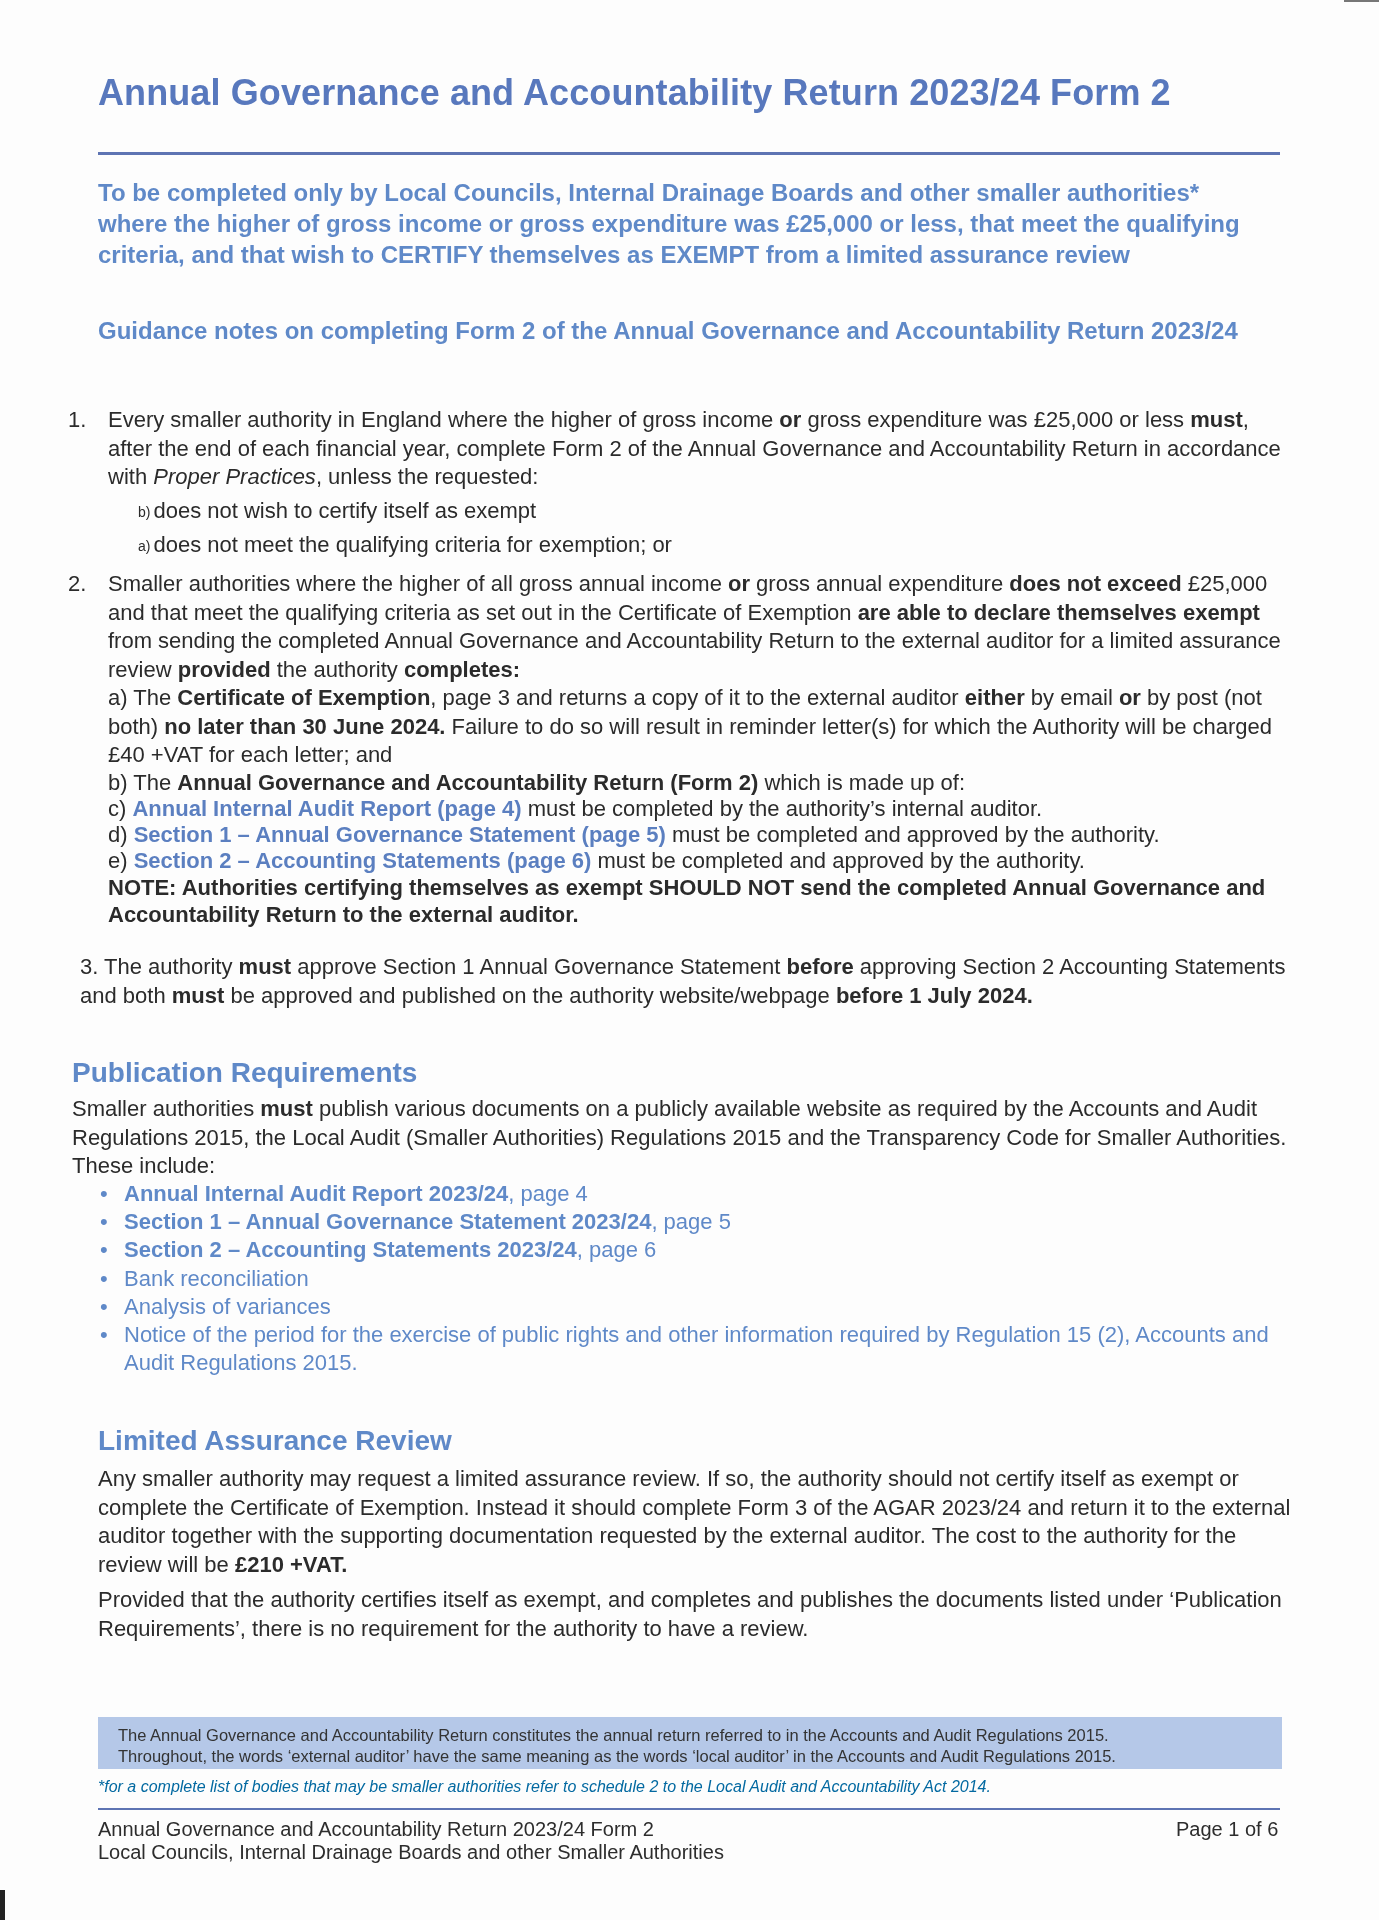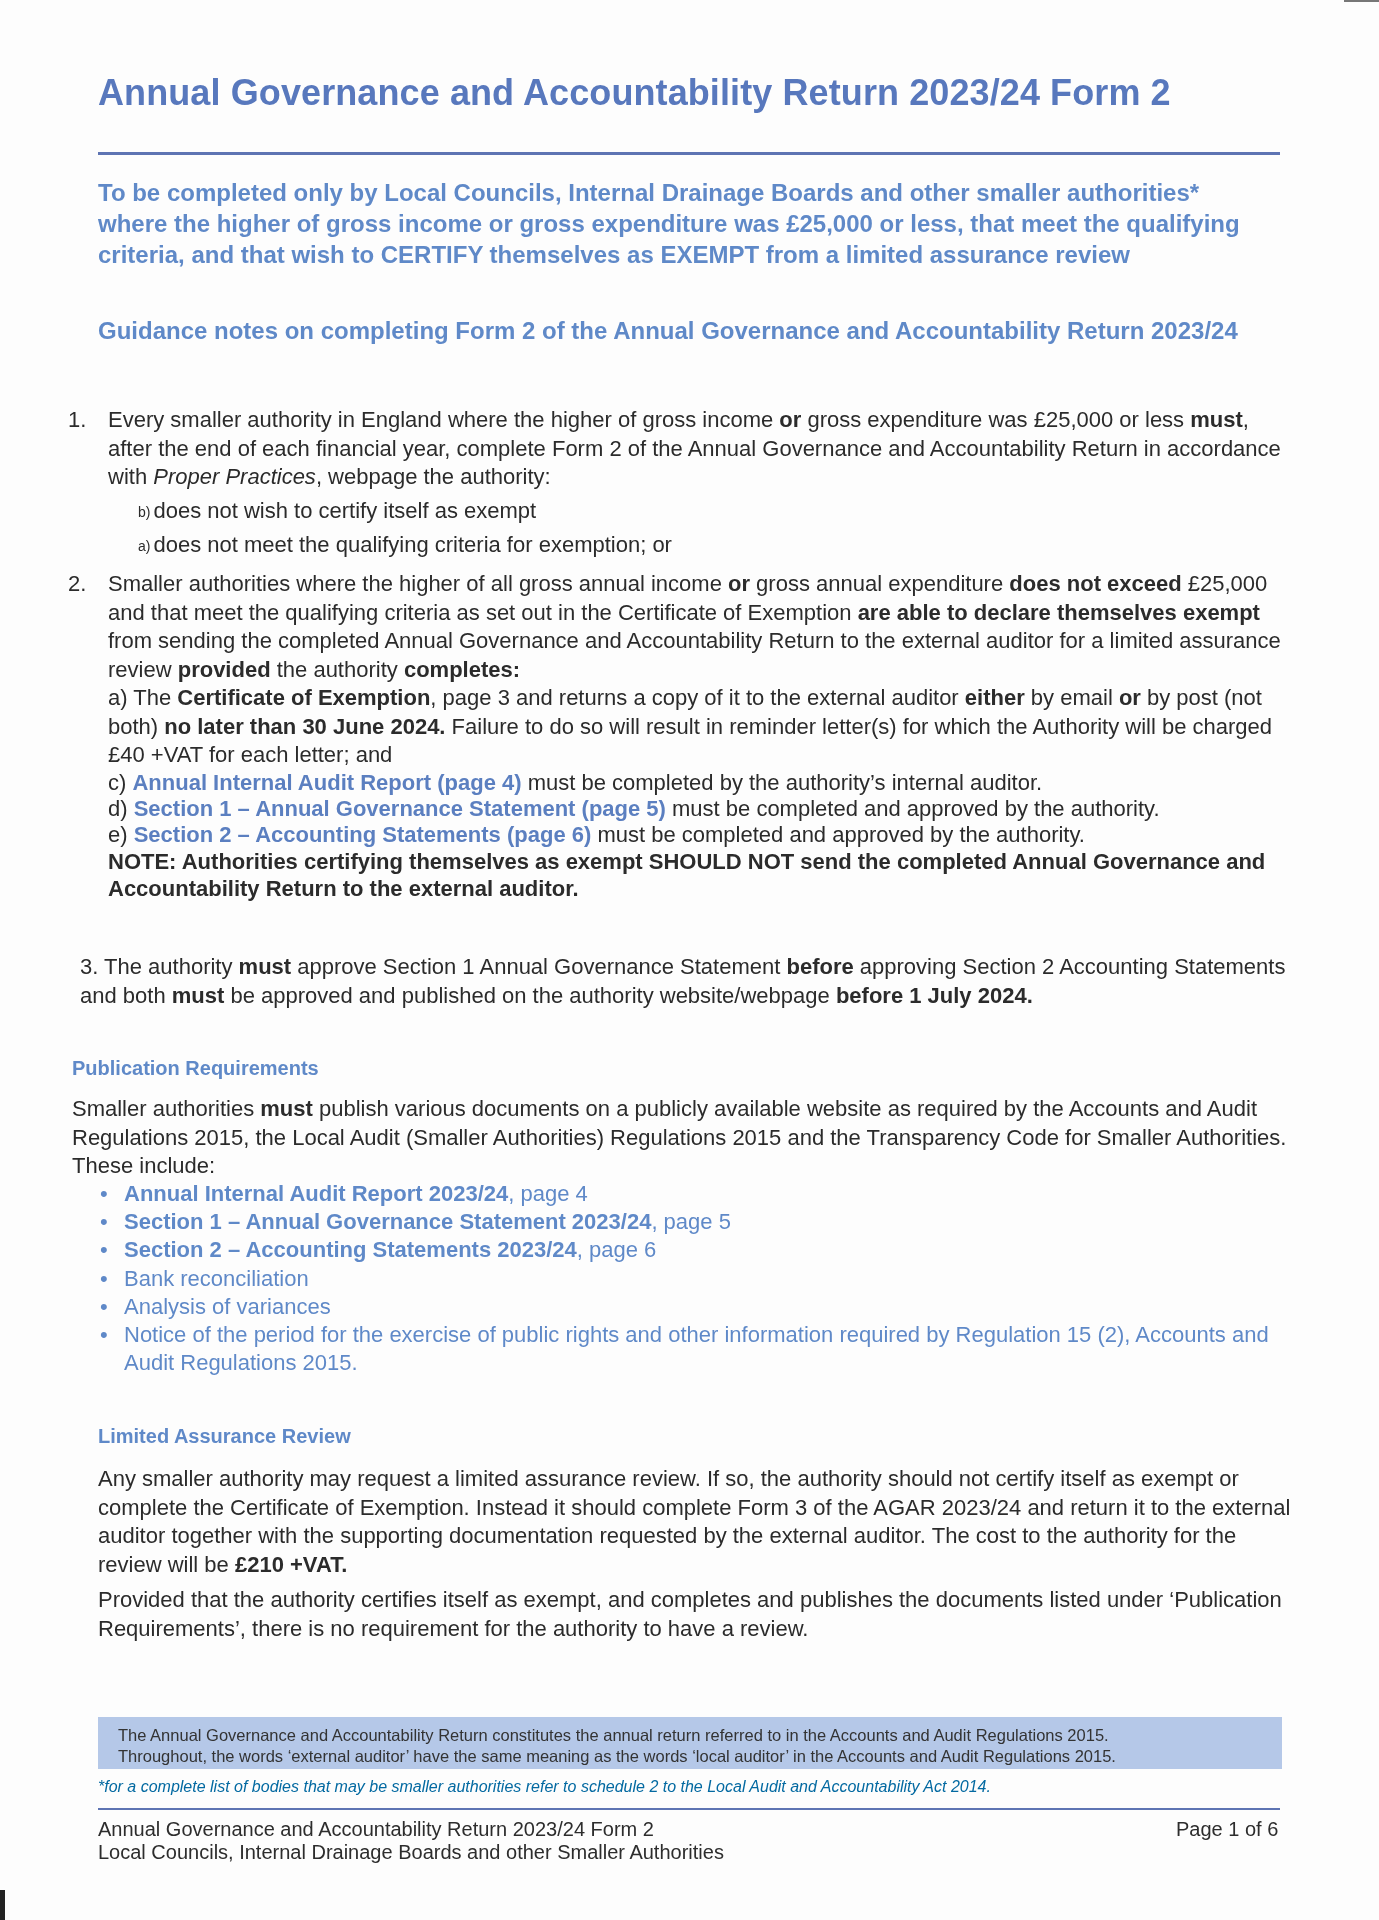--- a/index.html
+++ b/index.html
@@ -32,21 +32,21 @@
   .body-text { font-size: 22px; line-height: 28.5px; color: #2b2b2b; }
   .item1 { position: absolute; left: 68px; top: 406px; width: 1230px; }
   .item2 { position: absolute; left: 68px; top: 570px; width: 1240px; }
   .num { position: absolute; left: 0; top: 0; }
   .item-body { margin-left: 40px; }
   .sub-small { font-size: 14px; vertical-align: 1px; margin-right: 3px; }
   .item1 .sub { margin-left: 70px; margin-top: 2px; display: block; }
   .item1 .sub + .sub { margin-top: 5px; }
   .item3 { position: absolute; left: 80px; top: 953px; width: 1230px; }
   .section-head {
-    position: absolute; font-size: 20px; font-weight: bold; color: #5f89c8; margin: 0;
+    position: absolute; font-size: 28px; font-weight: bold; color: #5f89c8; margin: 0;
   }
   .pub-head { left: 72px; top: 1057px; }
   .pub-para { position: absolute; left: 72px; top: 1095px; width: 1220px; }
   .pub-list { position: absolute; left: 100px; top: 1180px; width: 1210px; margin: 0; padding: 0; list-style: none; }
   .pub-list li { position: relative; padding-left: 24px; color: #5f89c8; font-size: 22px; line-height: 28.2px; }
   .pub-list li::before { content: "\2022"; position: absolute; left: 0; top: 0; color: #5f89c8; }
   .lar-head { left: 98px; top: 1425px; }
   .lar-para1 { position: absolute; left: 98px; top: 1465px; width: 1200px; }
   .lar-para2 { position: absolute; left: 98px; top: 1586px; width: 1200px; }
   .note-box {
@@ -83,31 +83,32 @@
 
 <h1 class="title">Annual Governance and Accountability Return 2023/24 Form 2</h1>
 <div class="title-rule"></div>
 
 <p class="intro">To be completed only by Local Councils, Internal Drainage Boards and other smaller authorities* where the higher of gross income or gross expenditure was £25,000 or less, that meet the qualifying criteria, and that wish to CERTIFY themselves as EXEMPT from a limited assurance review</p>
 <p class="guidance">Guidance notes on completing Form 2 of the Annual Governance and Accountability Return 2023/24</p>
 
 <div class="item1 body-text">
   <span class="num">1.</span>
   <div class="item-body">
-    <span>Every smaller authority in England where the higher of gross income </span><b>or</b><span> gross expenditure was £25,000 or less </span><b>must</b><span>, after the end of each financial year, complete Form 2 of the Annual Governance and Accountability Return in accordance with </span><i>Proper Practices</i><span>, webpage the authority:</span>
+    <span>Every smaller authority in England where the higher of gross income </span><b>or</b><span> gross expenditure was £25,000 or less </span><b>must</b><span>, after the end of each financial year, complete Form 2 of the Annual Governance and Accountability Return in accordance with </span><i>Proper Practices</i><span>, unless the requested:</span>
   </div>
   <span class="sub" style="margin-left:40px;margin-top:5px;"><span style="display:inline-block;width:30px;"></span><span class="sub-small">b)</span><span>does not wish to certify itself as exempt</span></span>
   <span class="sub" style="margin-left:40px;padding-left:0;"><span style="display:inline-block;width:30px;"></span><span class="sub-small">a)</span><span>does not meet the qualifying criteria for exemption; or</span></span>
 </div>
 
 <div class="item2 body-text">
   <span class="num">2.</span>
   <div class="item-body">
     <p class="p"><span>Smaller authorities where the higher of all gross annual income </span><b>or</b><span> gross annual expenditure </span><b>does not exceed</b><span> £25,000 and that meet the qualifying criteria as set out in the Certificate of Exemption </span><b>are able to declare themselves exempt</b><span> from sending the completed Annual Governance and Accountability Return to the external auditor for a limited assurance review </span><b>provided</b><span> the authority </span><b>completes:</b></p>
     <p class="p"><span>a) The </span><b>Certificate of Exemption</b><span>, page 3 and returns a copy of it to the external auditor </span><b>either</b><span> by email </span><b>or</b><span> by post (not both) </span><b>no later than 30 June 2024.</b><span> Failure to do so will result in reminder letter(s) for which the Authority will be charged £40 +VAT for each letter; and</span></p>
+    <p class="p" style="line-height:26px;"><span>b) The </span><b>Annual Governance and Accountability Return (Form 2)</b><span> which is made up of:</span></p>
     <p class="p" style="line-height:26px;"><span>c) </span><b class="blue">Annual Internal Audit Report (page 4)</b><span> must be completed by the authority’s internal auditor.</span></p>
     <p class="p" style="line-height:26px;"><span>d) </span><b class="blue">Section 1 – Annual Governance Statement (page 5)</b><span> must be completed and approved by the authority.</span></p>
     <p class="p" style="line-height:26px;"><span>e) </span><b class="blue">Section 2 – Accounting Statements (page 6)</b><span> must be completed and approved by the authority.</span></p>
     <p class="p" style="line-height:27px;"><b>NOTE: Authorities certifying themselves as exempt SHOULD NOT send the completed Annual Governance and Accountability Return to the external auditor.</b></p>
   </div>
 </div>
 
 <div class="item3 body-text">
   <span>3. The authority </span><b>must</b><span> approve Section 1 Annual Governance Statement </span><b>before</b><span> approving Section 2 Accounting Statements and both </span><b>must</b><span> be approved and published on the authority website/webpage </span><b>before 1 July 2024.</b>
 </div>

